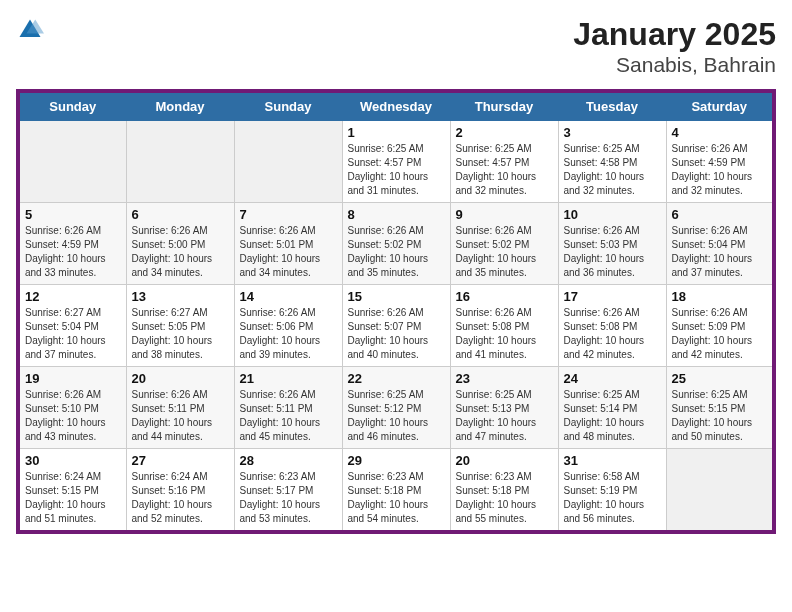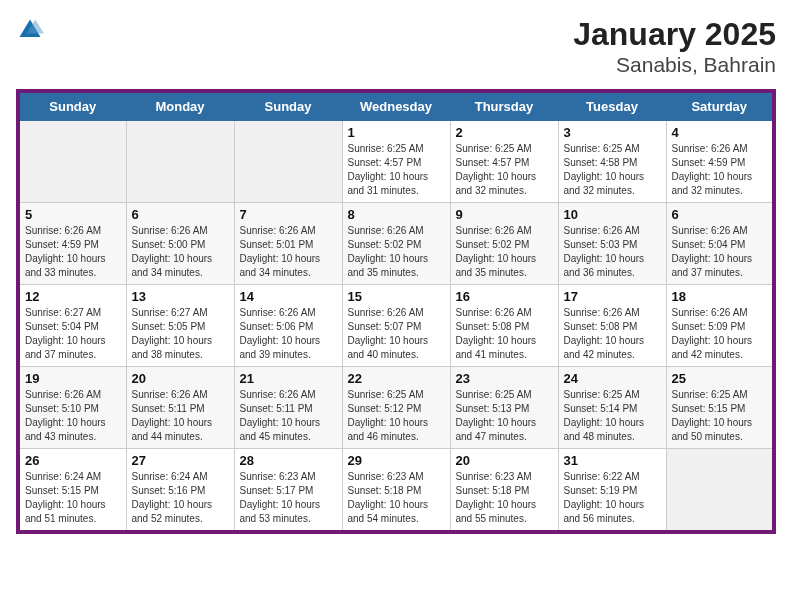--- a/index.html
+++ b/index.html
@@ -294,21 +294,21 @@
         <td>
           <div class="day-num">25</div>
           <div class="day-info" style="white-space: pre-line;">Sunrise: 6:25 AM
 Sunset: 5:15 PM
 Daylight: 10 hours
 and 50 minutes.</div>
         </td>
       </tr>
       <tr>
         <td>
-          <div class="day-num">26</div>
+          <div class="day-num">30</div>
           <div class="day-info" style="white-space: pre-line;">Sunrise: 6:24 AM
 Sunset: 5:15 PM
 Daylight: 10 hours
 and 51 minutes.</div>
         </td>
         <td>
           <div class="day-num">27</div>
           <div class="day-info" style="white-space: pre-line;">Sunrise: 6:24 AM
 Sunset: 5:16 PM
 Daylight: 10 hours
@@ -330,21 +330,21 @@
         </td>
         <td>
           <div class="day-num">20</div>
           <div class="day-info" style="white-space: pre-line;">Sunrise: 6:23 AM
 Sunset: 5:18 PM
 Daylight: 10 hours
 and 55 minutes.</div>
         </td>
         <td>
           <div class="day-num">31</div>
-          <div class="day-info" style="white-space: pre-line;">Sunrise: 6:22 AM
+          <div class="day-info" style="white-space: pre-line;">Sunrise: 6:58 AM
 Sunset: 5:19 PM
 Daylight: 10 hours
 and 56 minutes.</div>
         </td>
         <td class="empty"></td>
       </tr>
     </tbody>
 </table>
 
 </body></html>

